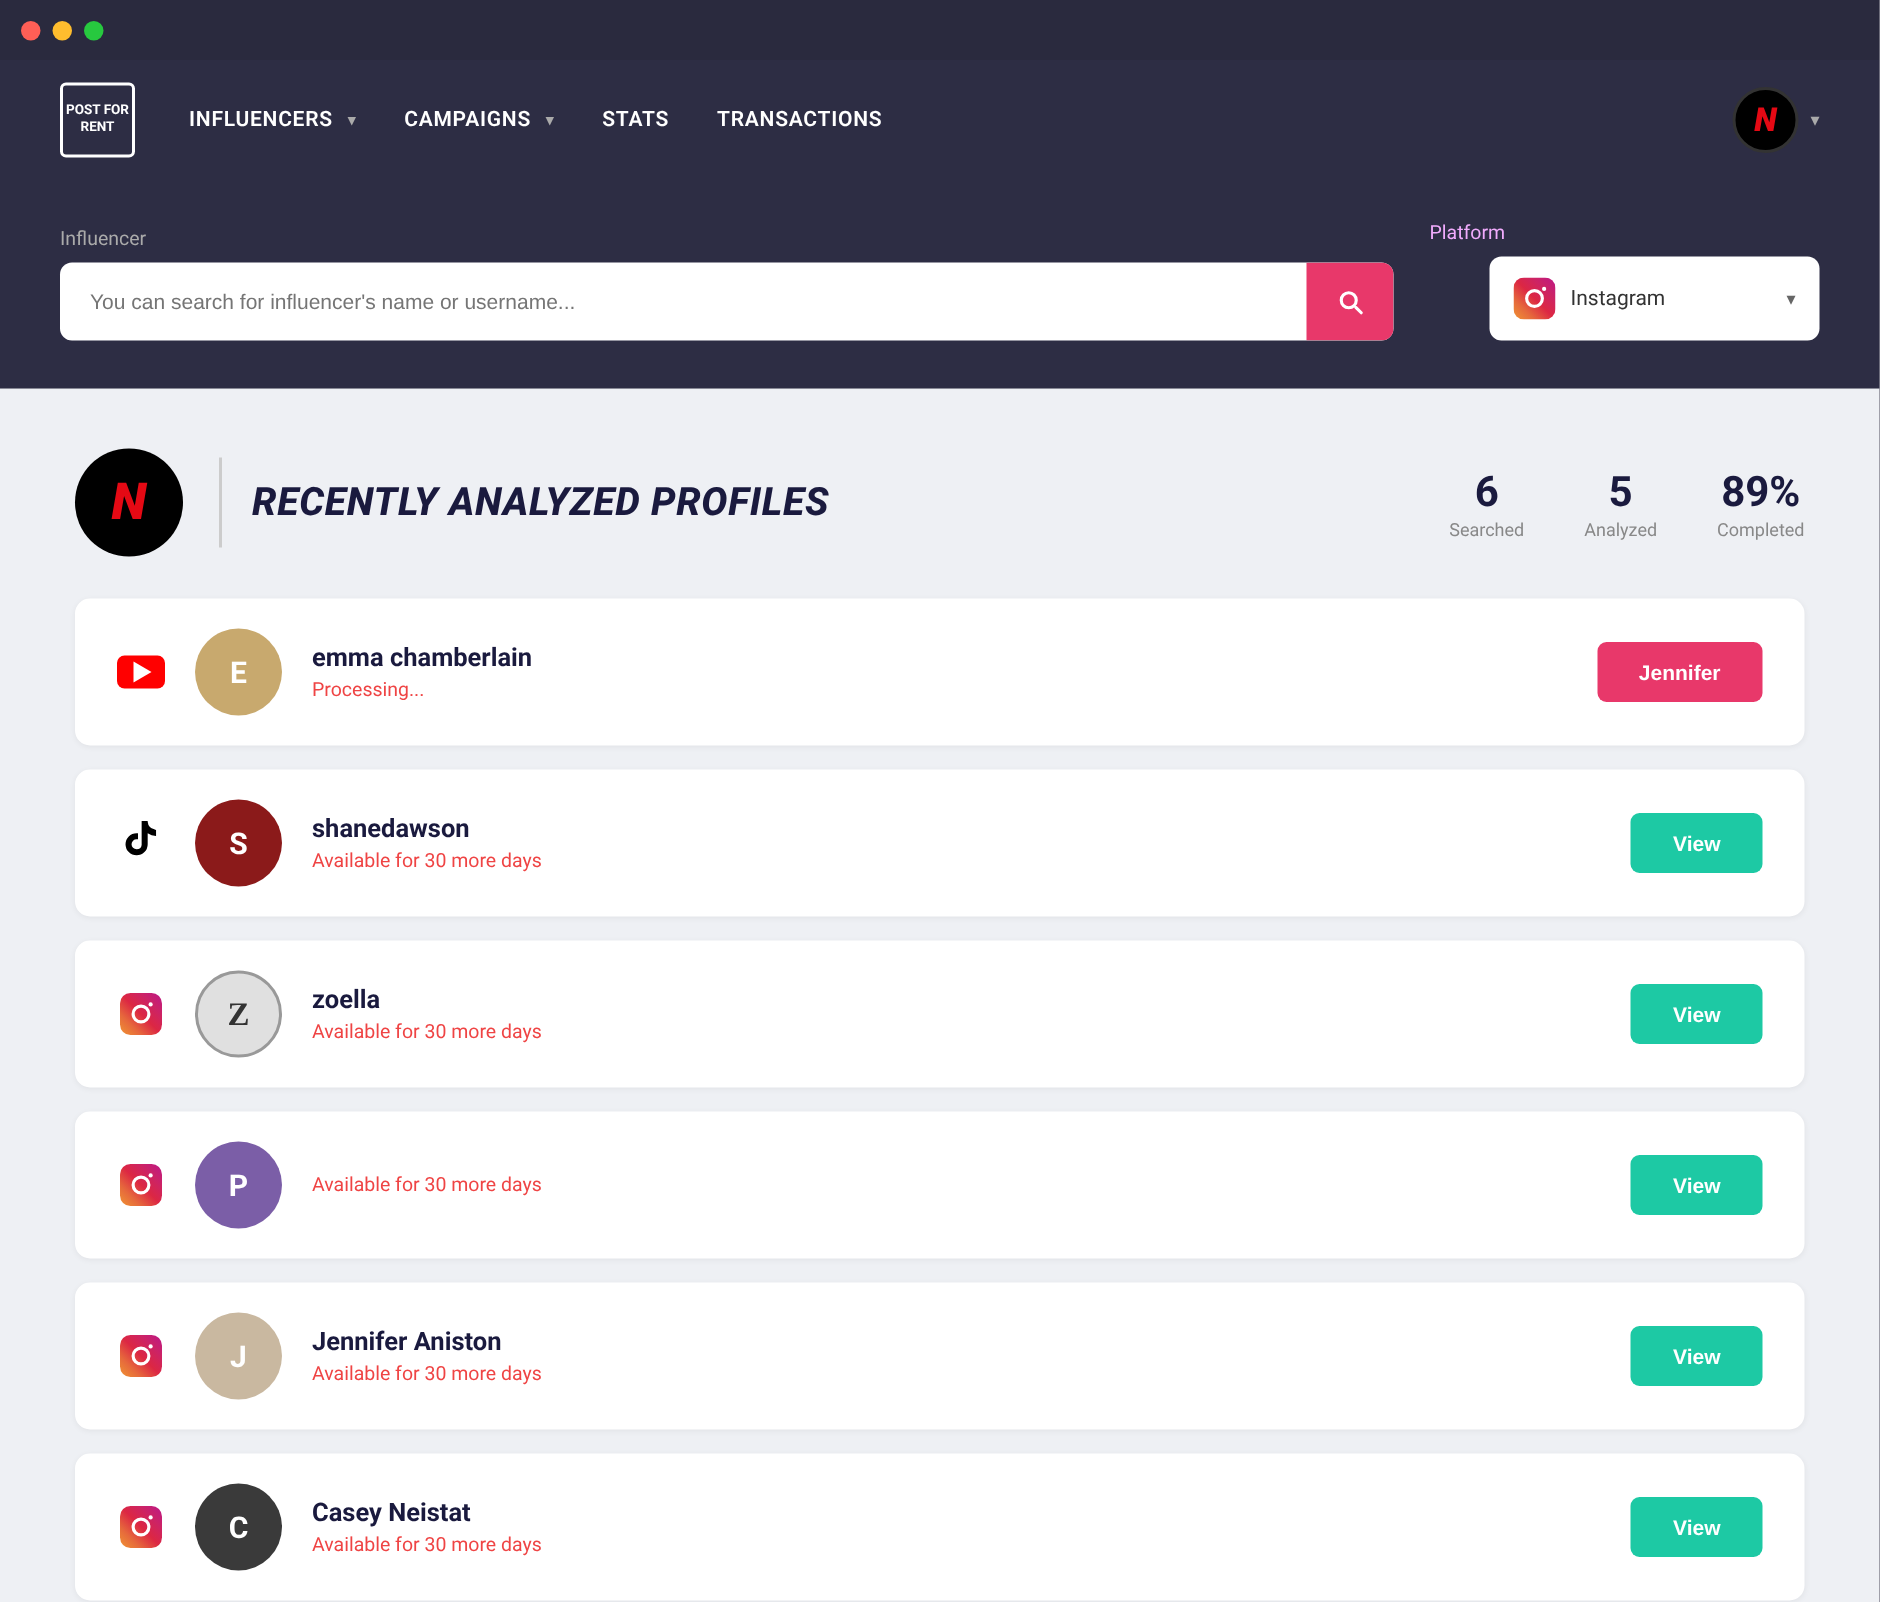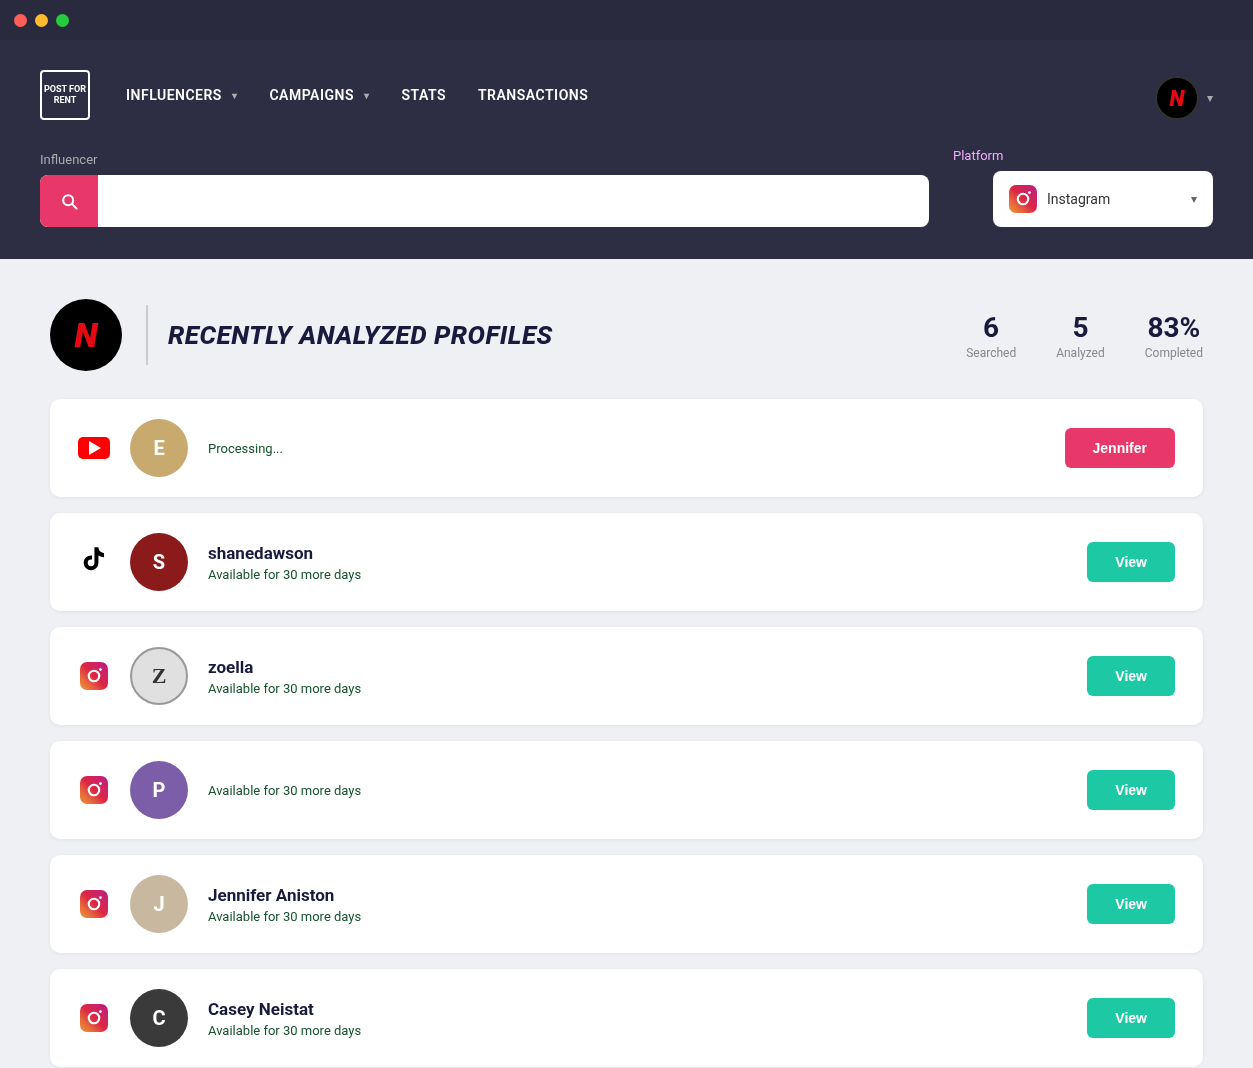--- a/index.html
+++ b/index.html
@@ -27,21 +27,21 @@
     }
     .dot-red { background: #ff5f56; }
     .dot-yellow { background: #ffbd2e; }
     .dot-green { background: #27c93f; }
 
     
     .navbar {
       background: #2d2d44;
       height: 80px;
       display: flex;
-      align-items: flex-end;
+      align-items: center;
       padding: 0 40px;
       justify-content: space-between;
     }
     .navbar-left {
       display: flex;
       align-items: center;
       gap: 36px;
     }
     .logo-box {
       width: 50px;
@@ -272,21 +272,21 @@
       flex: 1;
     }
     .profile-name {
       font-size: 17px;
       font-weight: 700;
       color: #1a1a3e;
       margin-bottom: 4px;
     }
     .profile-status {
       font-size: 13px;
-      color: #14532d;
+      color: #ef4444;
     }
 
     .btn-pending {
       background: #e8386a;
       color: white;
       border: none;
       border-radius: 6px;
       padding: 12px 28px;
       font-size: 14px;
       font-weight: 600;
@@ -401,20 +401,21 @@
       <span class="netflix-n">N</span>
     </div>
     <span class="nav-dropdown-arrow">▾</span>
   </div>
 </nav>
 
 <div class="search-area">
   <div class="search-group">
     <label class="search-label">Influencer</label>
     <div class="search-input-wrap">
+      <input class="search-input" type="text" placeholder="You can search for influencer's name or username..." style="">
       <button class="search-btn">
         <svg width="20" height="20" viewBox="0 0 24 24">
           <path d="M21 21l-4.35-4.35M17 11A6 6 0 1 1 5 11a6 6 0 0 1 12 0z" stroke="white" stroke-width="2.5" fill="none" stroke-linecap="round"></path>
         </svg>
       </button>
     </div>
   </div>
   <div class="platform-group">
     <label class="platform-label">Platform</label>
     <div class="platform-select">
@@ -449,36 +450,37 @@
     <div class="profile-header-stats">
       <div class="stat-item">
         <div class="stat-number">6</div>
         <div class="stat-label">Searched</div>
       </div>
       <div class="stat-item">
         <div class="stat-number">5</div>
         <div class="stat-label">Analyzed</div>
       </div>
       <div class="stat-item">
-        <div class="stat-number">83%</div>
+        <div class="stat-number">89%</div>
         <div class="stat-label">Completed</div>
       </div>
     </div>
   </div>
 
   <div class="profile-card">
     <div class="platform-icon">
       <div class="yt-icon">
         <div class="yt-play"></div>
       </div>
     </div>
     <div class="profile-avatar avatar-emma">
       <span>E</span>
     </div>
     <div class="profile-info">
+      <div class="profile-name">emma chamberlain</div>
       <div class="profile-status">Processing...</div>
     </div>
     <button class="btn-pending">Jennifer</button>
   </div>
 
   <div class="profile-card">
     <div class="platform-icon">
       <span class="tiktok-icon" style="font-size:28px;">
         
         <svg width="28" height="28" viewBox="0 0 24 24" fill="none">

